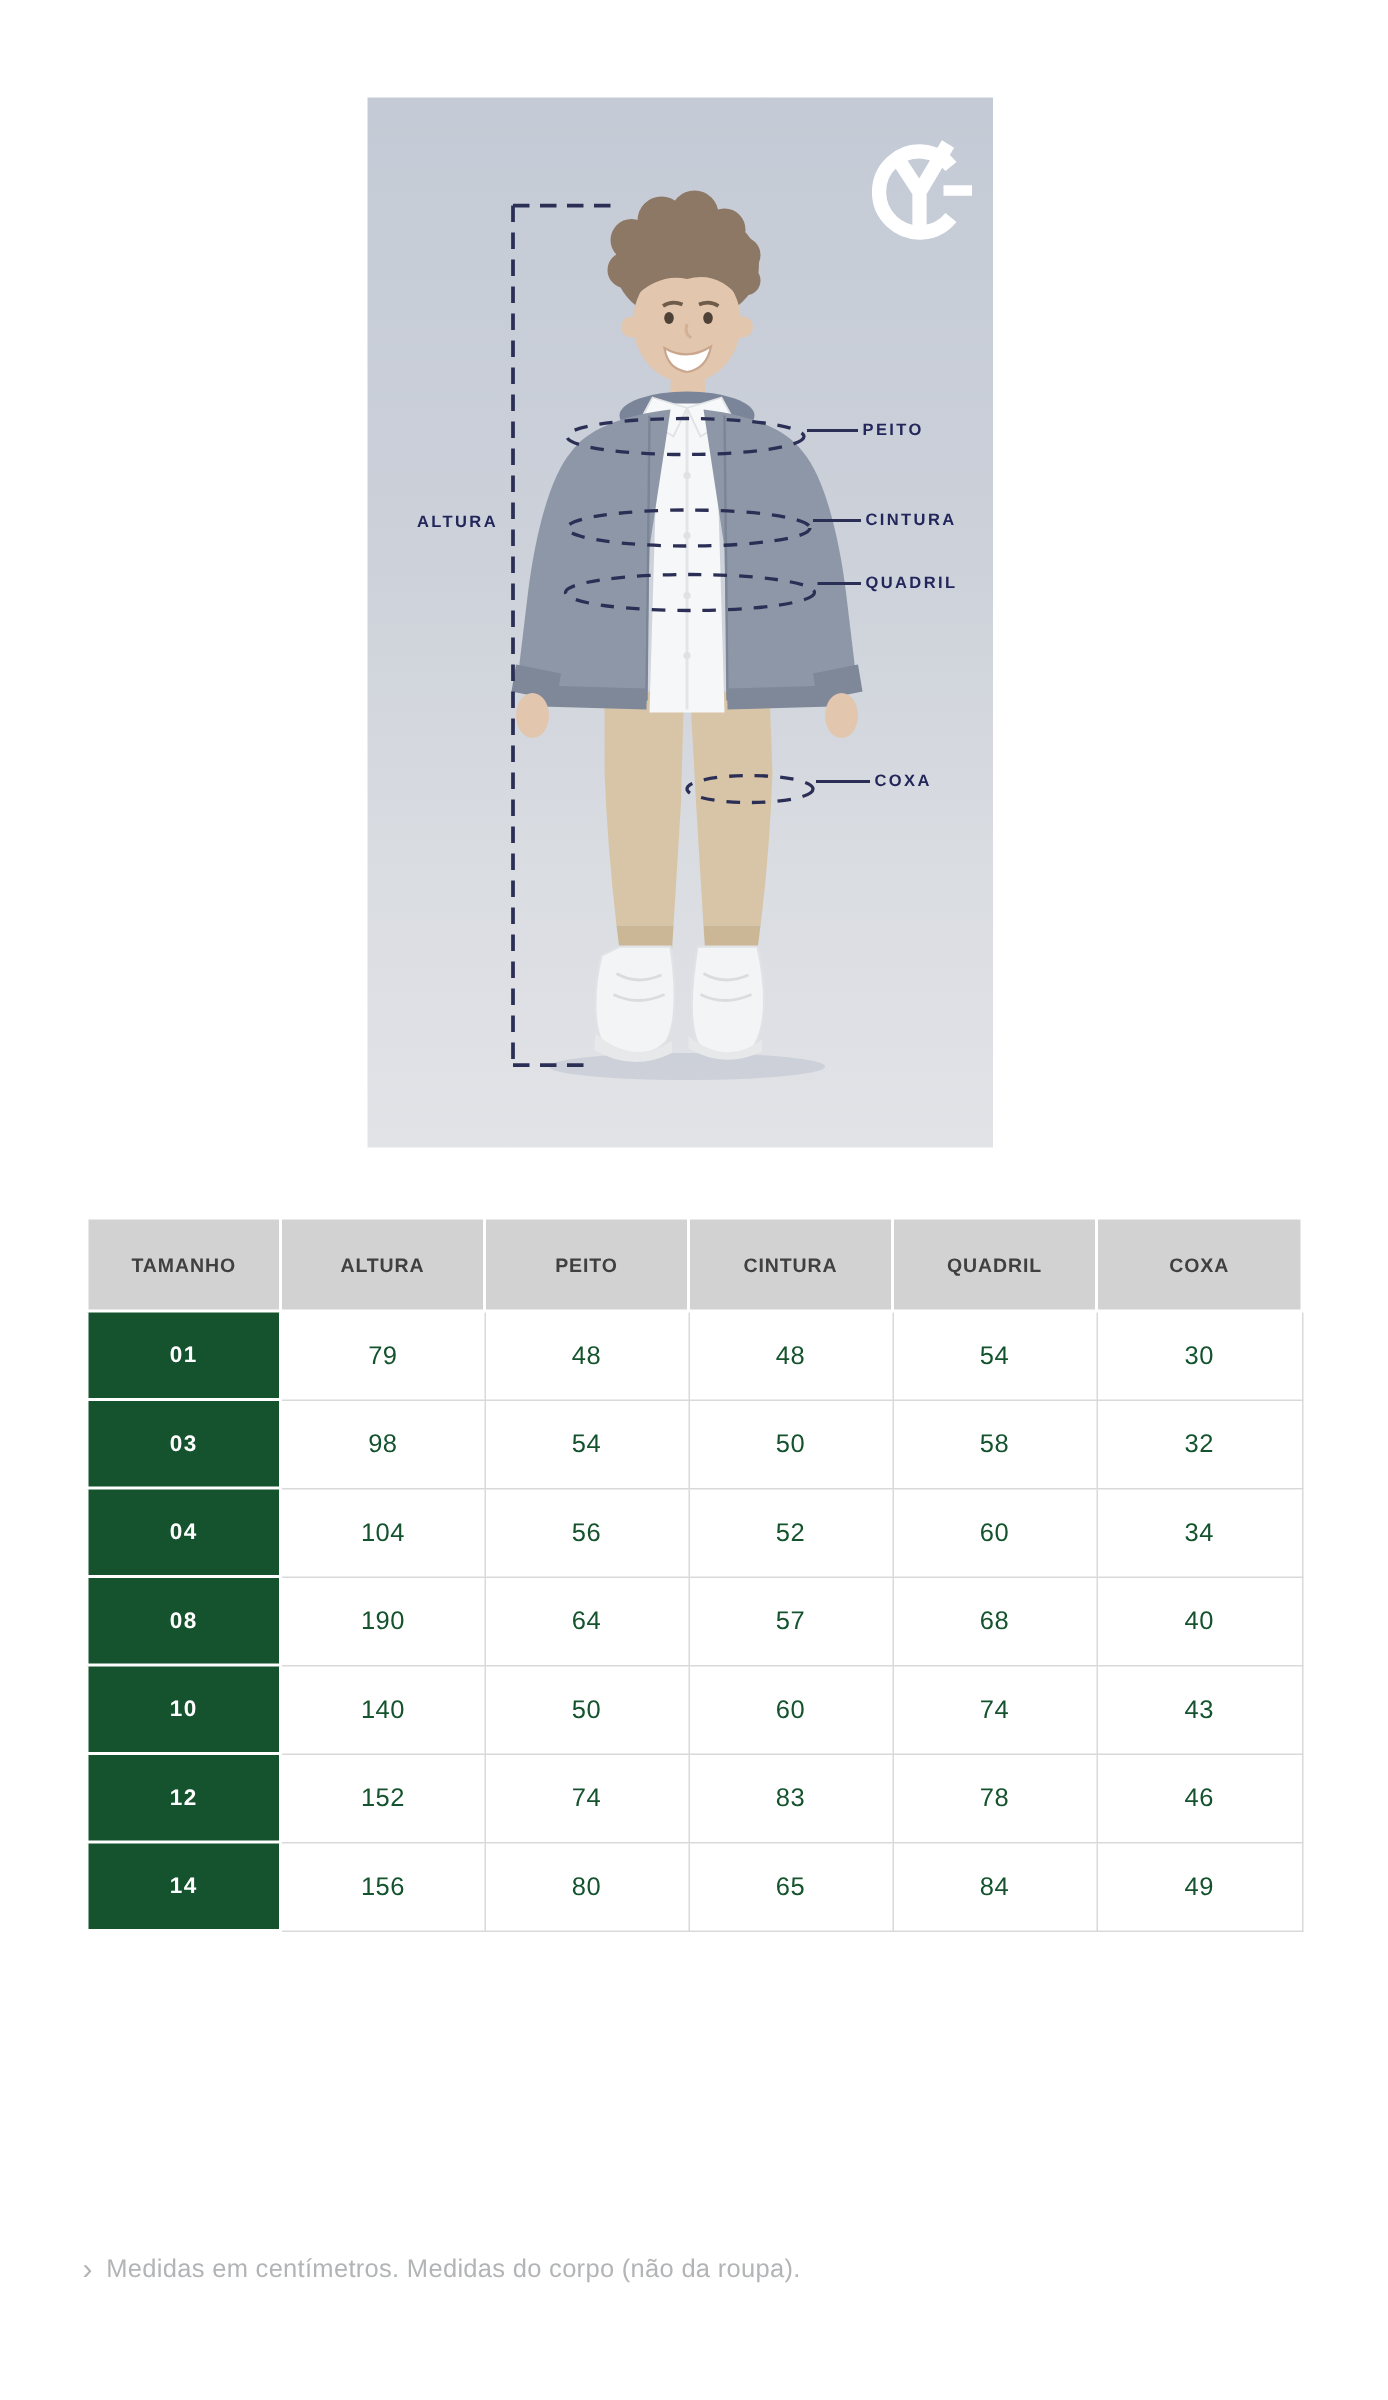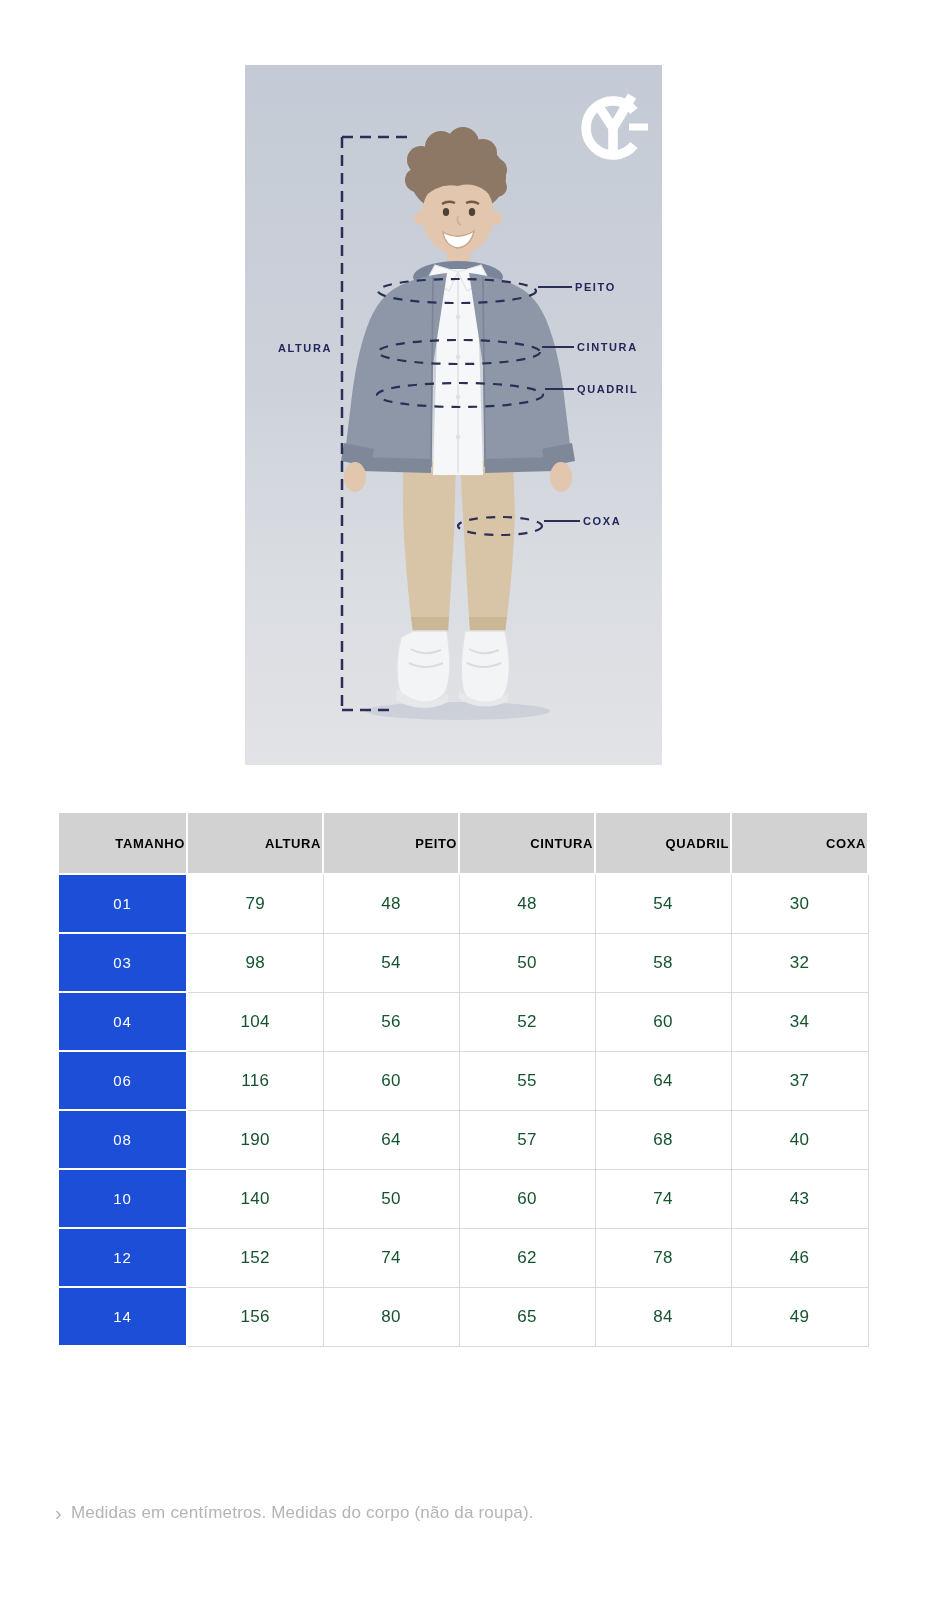--- a/index.html
+++ b/index.html
@@ -21,27 +21,27 @@
   .lbl-peito   { left:330px; top:222px; }
   .lbl-cintura { left:332px; top:282px; }
   .lbl-quadril { left:332px; top:324px; }
   .lbl-coxa    { left:338px; top:456px; }
   
   table.size-table {
     position:absolute; left:57px; top:811px; width:810px;
     border-collapse:collapse; table-layout:fixed;
   }
   .size-table th {
-    background:#d2d2d3; color:#000000; font-size:13px; font-weight:bold;
-    letter-spacing:0.6px; border:2px solid #ffffff; height:58px; text-align:right;
+    background:#d2d2d3; color:#404040; font-size:13px; font-weight:bold;
+    letter-spacing:0.6px; border:2px solid #ffffff; height:58px; text-align:center;
   }
   .size-table td { text-align:center; vertical-align:middle; }
   .size-table tbody tr { height:59px; }
   td.size-cell {
-    background:#1d4ed8; color:#ffffff; font-weight:normal; font-size:15px;
+    background:#14532d; color:#ffffff; font-weight:bold; font-size:15px;
     letter-spacing:1px; border:2px solid #ffffff;
   }
   td.value-cell {
     background:#ffffff; color:#14532d; font-size:17px;
     border:1px solid #d9d9d9; letter-spacing:0.3px;
   }
   
   .footnote {
     position:absolute; left:55px; top:1503px; color:#b2b4b6;
     font-size:17px; letter-spacing:0.2px; display:flex; align-items:center;
@@ -194,48 +194,40 @@
       </tr>
       <tr>
         <td class="size-cell">04</td>
         <td class="value-cell">104</td>
         <td class="value-cell">56</td>
         <td class="value-cell">52</td>
         <td class="value-cell">60</td>
         <td class="value-cell">34</td>
       </tr>
       <tr>
-        <td class="size-cell">06</td>
-        <td class="value-cell">116</td>
-        <td class="value-cell">60</td>
-        <td class="value-cell">55</td>
-        <td class="value-cell">64</td>
-        <td class="value-cell">37</td>
-      </tr>
-      <tr>
         <td class="size-cell">08</td>
         <td class="value-cell">190</td>
         <td class="value-cell">64</td>
         <td class="value-cell">57</td>
         <td class="value-cell">68</td>
         <td class="value-cell">40</td>
       </tr>
       <tr>
         <td class="size-cell">10</td>
         <td class="value-cell">140</td>
         <td class="value-cell">50</td>
         <td class="value-cell">60</td>
         <td class="value-cell">74</td>
         <td class="value-cell">43</td>
       </tr>
       <tr>
         <td class="size-cell">12</td>
         <td class="value-cell">152</td>
         <td class="value-cell">74</td>
-        <td class="value-cell">62</td>
+        <td class="value-cell">83</td>
         <td class="value-cell">78</td>
         <td class="value-cell">46</td>
       </tr>
       <tr>
         <td class="size-cell">14</td>
         <td class="value-cell">156</td>
         <td class="value-cell">80</td>
         <td class="value-cell">65</td>
         <td class="value-cell">84</td>
         <td class="value-cell">49</td>

